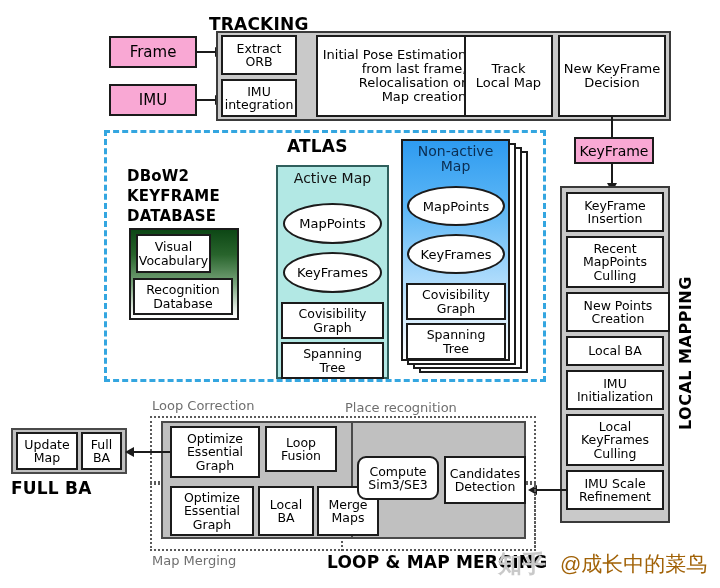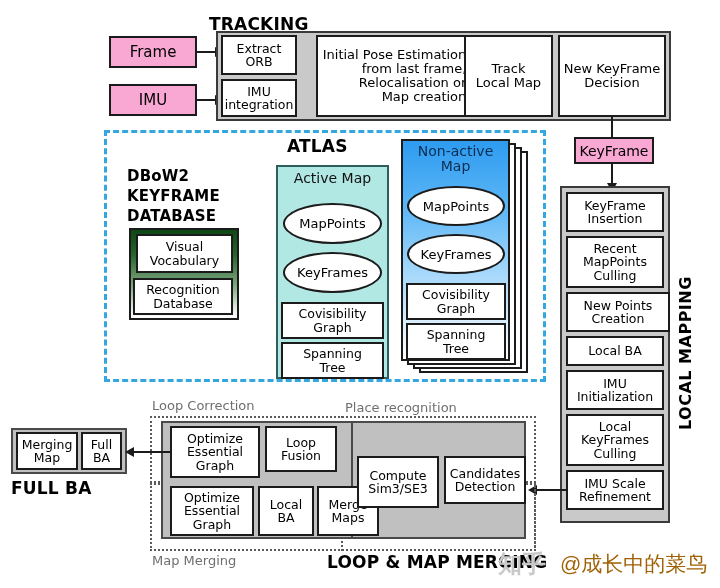--- a/index.html
+++ b/index.html
@@ -154,21 +154,21 @@
     </div>
 
   <div class="abs atlas-frame" style="left:104px;top:130px;width:442px;height:252px;"></div>
   <div class="abs ttl ttl-lg" style="left:287px;top:136px;">ATLAS</div>
 
   <div class="abs ttl ttl-md" style="left:127px;top:167px;">DBoW2</div>
   <div class="abs ttl ttl-md" style="left:127px;top:187px;">KEYFRAME</div>
   <div class="abs ttl ttl-md" style="left:127px;top:207px;">DATABASE</div>
 
   <div class="abs greenbox" style="left:129px;top:228px;width:110px;height:92px;"></div>
-  <div class="abs wbox sm" style="left:136px;top:234px;width:97px;height:39px;white-space:pre-line;">Visual
+  <div class="abs wbox sm" style="left:136px;top:234px;width:75px;height:39px;white-space:pre-line;">Visual
 Vocabulary</div>
   <div class="abs wbox sm" style="left:133px;top:278px;width:100px;height:37px;white-space:pre-line;">Recognition
 Database</div>
 
   <div class="abs activemap" style="left:276px;top:165px;width:113px;height:214px;"></div>
   <div class="abs" style="left:276px;top:170px;width:113px;text-align:center;font-size:14px;color:#111;">Active Map</div>
   <div class="abs ell" style="left:283px;top:203px;width:99px;height:41px;">
       <span>MapPoints</span>
     </div>
   <div class="abs ell" style="left:283px;top:252px;width:99px;height:41px;">
@@ -238,27 +238,27 @@
 Fusion</div>
 
   <div class="abs wbox sm" style="left:170px;top:486px;width:84px;height:50px;white-space:pre-line;">Optimize
 Essential
 Graph</div>
   <div class="abs wbox sm" style="left:258px;top:486px;width:56px;height:50px;white-space:pre-line;">Local
 BA</div>
   <div class="abs wbox sm" style="left:317px;top:486px;width:62px;height:50px;white-space:pre-line;">Merge
 Maps</div>
 
-  <div class="abs wbox sm" style="left:357px;top:456px;width:82px;height:52px;white-space:pre-line;">Compute
+  <div class="abs wbox sm" style="left:357px;top:456px;width:82px;height:44px;white-space:pre-line;border-radius:9px;">Compute
 Sim3/SE3</div>
   <div class="abs wbox sm" style="left:444px;top:456px;width:82px;height:48px;white-space:pre-line;">Candidates
 Detection</div>
 
   <div class="abs gcont2" style="left:11px;top:428px;width:116px;height:46px;"></div>
-  <div class="abs wbox sm" style="left:16px;top:432px;width:62px;height:38px;white-space:pre-line;">Merging
+  <div class="abs wbox sm" style="left:16px;top:432px;width:62px;height:38px;white-space:pre-line;">Update
 Map</div>
   <div class="abs wbox sm" style="left:81px;top:432px;width:41px;height:38px;white-space:pre-line;">Full
 BA</div>
   <div class="abs ttl ttl-lg" style="left:11px;top:478px;">FULL BA</div>
 
   <div class="abs ln" style="left:133px;top:451px;width:38px;height:2px;"></div>
   <div class="abs ahead ah-left" style="left:125px;top:447px;"></div>
 
   <div class="abs wm-logo" style="left:498px;top:548px;">知乎</div>
   <div class="abs wm" style="left:560px;top:550px;">@成长中的菜鸟</div>

